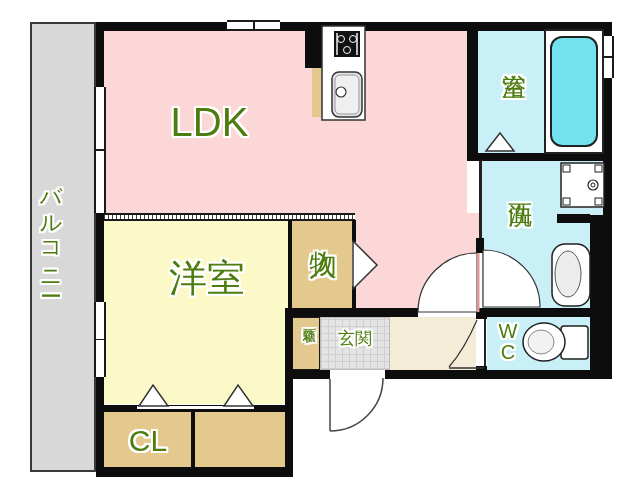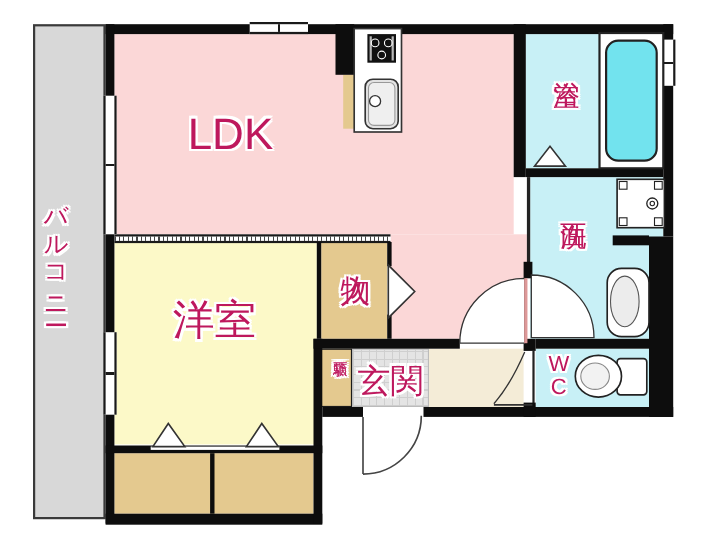--- a/index.html
+++ b/index.html
@@ -33,21 +33,21 @@
   }
   .window-h{ 
     background:#fff;border-top:2px solid #1a1a1a;border-bottom:2px solid #1a1a1a;box-sizing:border-box;
     background-image:linear-gradient(90deg,transparent calc(50% - 1px),#1a1a1a calc(50% - 1px),#1a1a1a calc(50% + 1px),transparent calc(50% + 1px));
   }
   .window-v{ 
     background:#fff;border-left:2px solid #1a1a1a;border-right:2px solid #1a1a1a;box-sizing:border-box;
     background-image:linear-gradient(0deg,transparent calc(50% - 1px),#1a1a1a calc(50% - 1px),#1a1a1a calc(50% + 1px),transparent calc(50% + 1px));
   }
   .lbl{
-    position:absolute;color:#be185d;line-height:1.1;white-space:nowrap;
+    position:absolute;color:#4d7c0f;line-height:1.1;white-space:nowrap;
     text-shadow:-2px -2px 0 #fff,2px -2px 0 #fff,-2px 2px 0 #fff,2px 2px 0 #fff,
                  0 -2px 0 #fff,0 2px 0 #fff,-2px 0 0 #fff,2px 0 0 #fff;
   }
   .lbl.center{text-align:center;}
   .vert{writing-mode:vertical-rl;text-orientation:upright;}
   svg.overlay{position:absolute;left:0;top:0;}
 </style>
 </head>
 <body>
 
@@ -165,30 +165,31 @@
     <path d="M139,406 L168,406 L153,385 Z" fill="#ffffff" stroke="#333" stroke-width="1.5"></path>
     <path d="M224,406 L253,406 L238,385 Z" fill="#ffffff" stroke="#333" stroke-width="1.5"></path>
   </svg>
 
   <div class="lbl vert" style="left:33px;top:172px;width:30px;height:150px;font-size:22px;letter-spacing:3px;">バルコニー</div>
 
   <div class="lbl center" style="left:107px;top:100px;width:205px;">
     <div style="font-size:40px;">LDK</div>
   </div>
 
-  <div class="lbl center" style="left:104px;top:272px;width:182px;">
+  <div class="lbl center" style="left:104px;top:258px;width:182px;padding-left:12px;">
     <div style="font-size:38px;">洋室</div>
   </div>
 
   <div class="lbl vert" style="left:307px;top:229px;width:30px;height:76px;font-size:27px;">物入</div>
 
   <div class="lbl vert" style="left:499px;top:55px;width:28px;height:72px;font-size:24px;">浴室</div>
 
   <div class="lbl vert" style="left:505px;top:184px;width:28px;height:70px;font-size:24px;">洗面</div>
 
   <div class="lbl center" style="left:495px;top:321px;width:26px;font-size:20px;line-height:1.05;white-space:normal;">W C</div>
 
-  <div class="lbl center" style="left:318px;top:330px;width:74px;font-size:30px;">玄関</div>
+  <div class="lbl center" style="left:318px;top:330px;width:74px;font-size:17px;">玄関</div>
 
   <div class="lbl vert" style="left:296px;top:319px;width:20px;height:50px;font-size:13px;">下駄箱</div>
 
+  <div class="lbl center" style="left:104px;top:424px;width:88px;font-size:30px;">CL</div>
 
 </div>
 
 </body></html>

